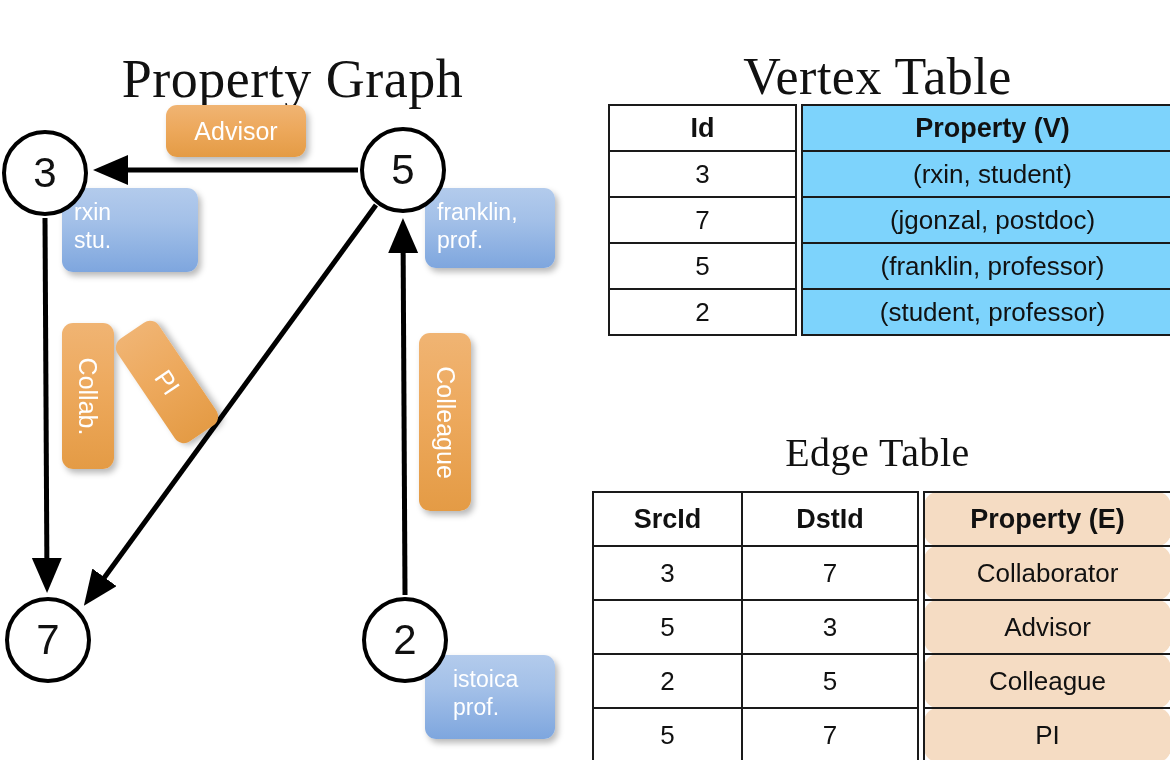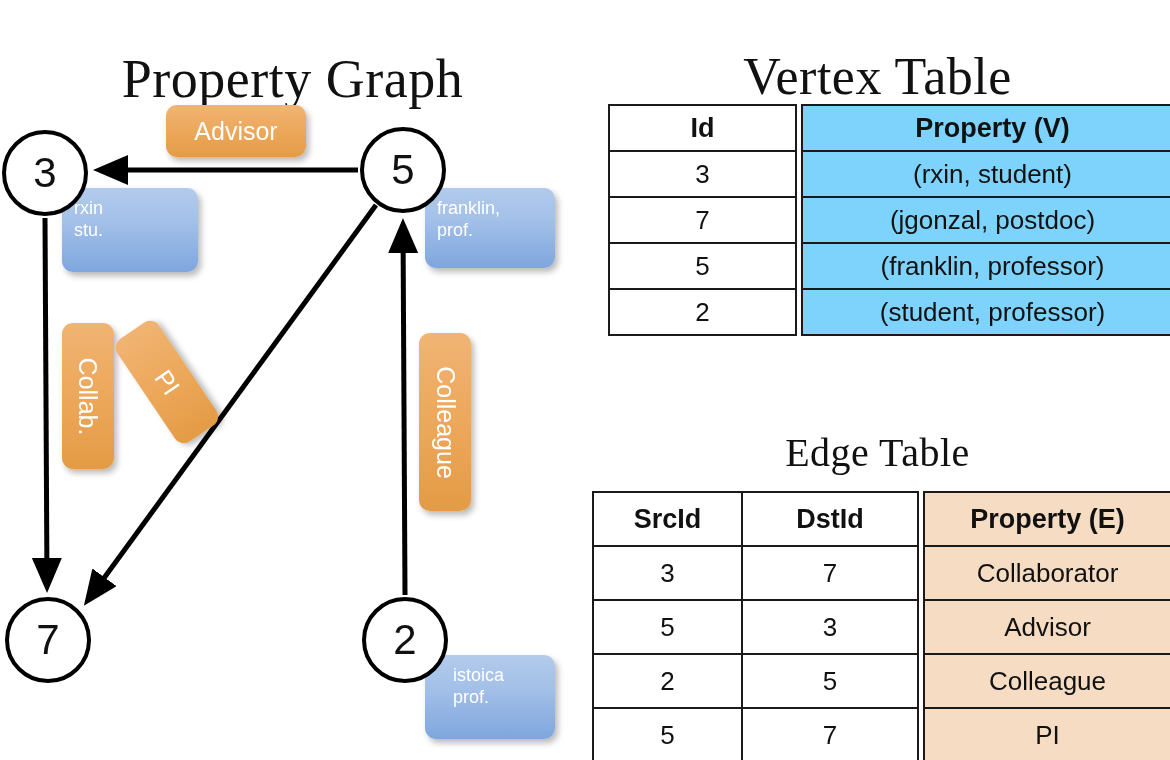--- a/index.html
+++ b/index.html
@@ -76,21 +76,21 @@
 
   
   .prop-box {
     position: absolute;
     border-radius: 11px;
     background: linear-gradient(to bottom, #b3cbec 0%, #a3c0e8 40%, #7ea6de 100%);
     box-shadow: 3px 4px 6px rgba(0,0,0,0.28);
     color: #ffffff;
     font-family: "Liberation Sans", sans-serif;
     font-weight: 300;
-    font-size: 18px;
+    font-size: 23px;
     line-height: 1.22;
     padding: 10px 12px;
     box-sizing: border-box;
   }
   #prop-3 { left: 62px;  top: 188px; width: 136px; height: 84px; }
   #prop-5 { left: 425px; top: 188px; width: 130px; height: 80px; }
   #prop-7 { left: 62px;  top: 655px; width: 140px; height: 84px; }
   #prop-2 { left: 425px; top: 655px; width: 130px; height: 84px; padding-left: 28px; }
 
   
@@ -155,21 +155,21 @@
   #vertex-table col.c-id   { width: 187px; }
   #vertex-table col.c-gap  { width: 6px; }
   #vertex-table col.c-prop { width: 381px; }
 
   
   #edge-table { left: 592px; top: 491px; width: 578px; }
   #edge-table col.c-src  { width: 149px; }
   #edge-table col.c-dst  { width: 176px; }
   #edge-table col.c-gap  { width: 6px; }
   #edge-table col.c-prop { width: 247px; }
-  #edge-table td, #edge-table th { height: 54px; }
+  #edge-table td, #edge-table th { height: 54px; border-radius: 14px; }
 </style>
 </head>
 <body>
 
 <div id="graph-panel">
 
   <h1 class="section-title" id="title-property-graph">Property Graph</h1>
 
   <svg id="graph-edges" viewBox="0 0 585 760">
     <defs>

